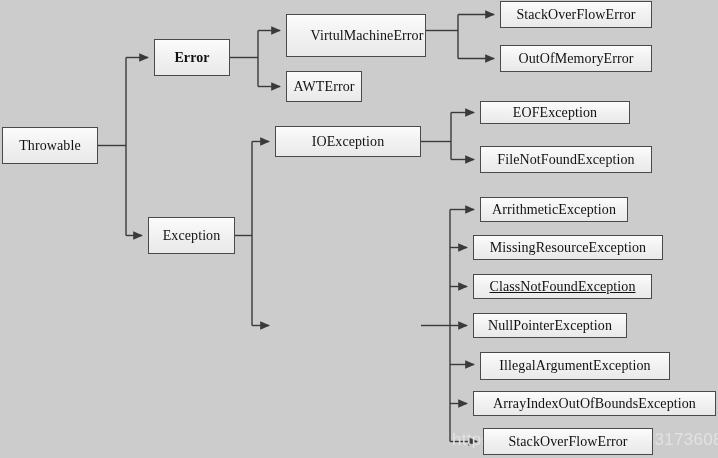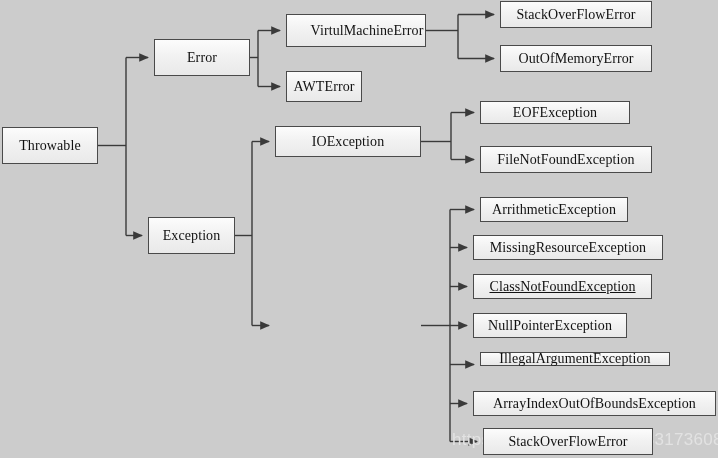--- a/index.html
+++ b/index.html
@@ -102,30 +102,30 @@
       <path d="M 450 325.5 L 467 325.5" marker-end="url(#arrow)"></path>
       <path d="M 450 364.5 L 474 364.5" marker-end="url(#arrow)"></path>
       <path d="M 450 403.5 L 467 403.5" marker-end="url(#arrow)"></path>
       <path d="M 450 441.5 L 477 441.5" marker-end="url(#arrow)"></path>
     </g>
   </svg>
 
   <div class="watermark">https://blog.csdn.net/qq_33173608</div>
 
   <div class="node" style="left: 2px; top: 127px; width: 96px; height: 37px;">Throwable</div>
-  <div class="node" style="left: 154px; top: 39px; width: 96px; height: 37px;">Error</div>
+  <div class="node" style="left: 154px; top: 39px; width: 76px; height: 37px; font-weight: bold;">Error</div>
   <div class="node" style="left: 148px; top: 217px; width: 87px; height: 37px;">Exception</div>
-  <div class="node" style="left: 286px; top: 14px; width: 140px; height: 33px; padding-left: 22px;">VirtulMachineError</div>
+  <div class="node" style="left: 286px; top: 14px; width: 140px; height: 43px; padding-left: 22px;">VirtulMachineError</div>
   <div class="node" style="left: 286px; top: 71px; width: 76px; height: 31px;">AWTError</div>
   <div class="node" style="left: 275px; top: 126px; width: 146px; height: 31px;">IOException</div>
   <div class="node" style="left: 500px; top: 1px; width: 152px; height: 27px;">StackOverFlowError</div>
   <div class="node" style="left: 500px; top: 45px; width: 152px; height: 27px;">OutOfMemoryError</div>
   <div class="node" style="left: 480px; top: 101px; width: 150px; height: 23px;">EOFException</div>
   <div class="node" style="left: 480px; top: 146px; width: 172px; height: 27px;">FileNotFoundException</div>
   <div class="node" style="left: 480px; top: 197px; width: 148px; height: 25px;">ArrithmeticException</div>
   <div class="node" style="left: 473px; top: 235px; width: 190px; height: 25px;">MissingResourceException</div>
   <div class="node" style="left: 473px; top: 274px; width: 179px; height: 25px; text-decoration: underline;">ClassNotFoundException</div>
   <div class="node" style="left: 473px; top: 313px; width: 154px; height: 25px;">NullPointerException</div>
-  <div class="node" style="left: 480px; top: 352px; width: 190px; height: 14px;">IllegalArgumentException</div>
+  <div class="node" style="left: 480px; top: 352px; width: 190px; height: 28px;">IllegalArgumentException</div>
   <div class="node" style="left: 473px; top: 391px; width: 243px; height: 25px;">ArrayIndexOutOfBoundsException</div>
   <div class="node" style="left: 483px; top: 428px; width: 170px; height: 27px;">StackOverFlowError</div>
 
 </div>
 
 </body></html>

